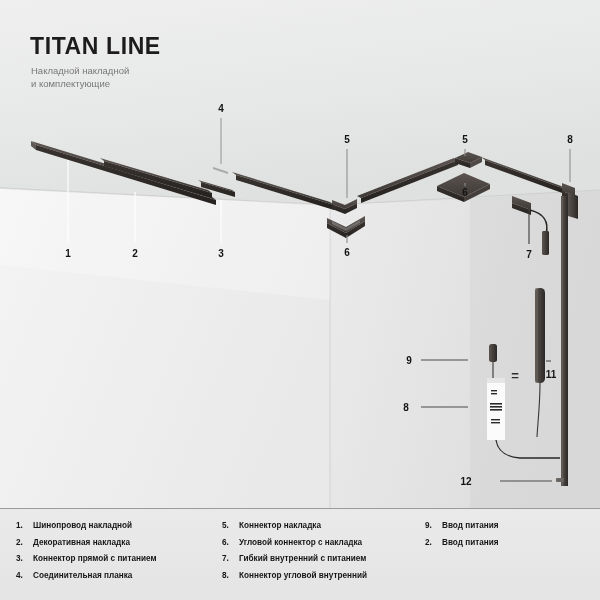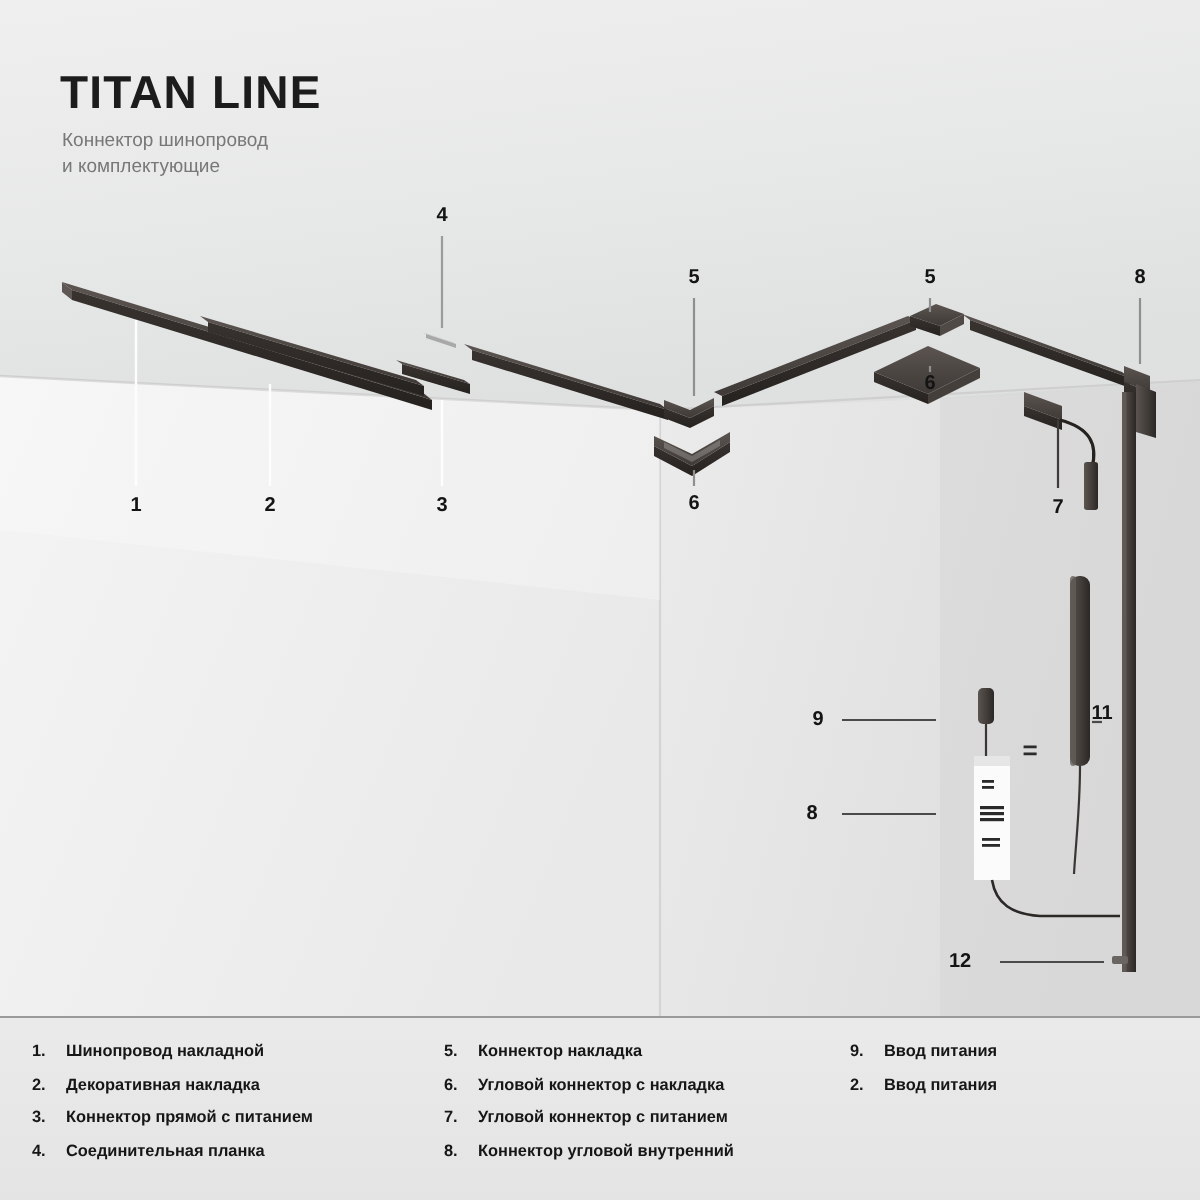--- a/index.html
+++ b/index.html
@@ -246,38 +246,38 @@
 
         <line x1="421" y1="407" x2="468" y2="407" stroke="#4a4a4a" stroke-width="1.1"></line>
 
         <line x1="546" y1="361" x2="551" y2="361" stroke="#4a4a4a" stroke-width="1.1"></line>
 
         <line x1="500" y1="481" x2="552" y2="481" stroke="#4a4a4a" stroke-width="1.1"></line>
       </g>
     </svg>
 
     <div class="title">TITAN LINE</div>
-    <div class="subtitle">Коннектор шинопровод
+    <div class="subtitle">Накладной накладной
 и комплектующие</div>
 
     <div id="callout-layer">
         <div class="cnum" style="left: 68px; top: 253px;">1</div>
         <div class="cnum" style="left: 135px; top: 253px;">2</div>
         <div class="cnum" style="left: 221px; top: 253px;">3</div>
         <div class="cnum" style="left: 221px; top: 108px;">4</div>
         <div class="cnum" style="left: 347px; top: 139px;">5</div>
         <div class="cnum" style="left: 465px; top: 139px;">5</div>
         <div class="cnum" style="left: 347px; top: 252px;">6</div>
         <div class="cnum" style="left: 465px; top: 192px;">6</div>
         <div class="cnum" style="left: 529px; top: 254px;">7</div>
         <div class="cnum" style="left: 570px; top: 139px;">8</div>
         <div class="cnum" style="left: 409px; top: 360px;">9</div>
         <div class="cnum" style="left: 406px; top: 407px;">8</div>
-        <div class="cnum" style="left: 551px; top: 357px;">11</div>
-        <div class="cnum" style="left: 480px; top: 481px;">12</div>
+        <div class="cnum" style="left: 551px; top: 374px;">11</div>
+        <div class="cnum" style="left: 466px; top: 481px;">12</div>
       </div>
 
     <div class="eqsign" id="eq-glyph" style="left: 515px; top: 375px;">=</div>
   </div>
 
   <div class="legend">
     <div class="legcol c1" id="legend-col-0">
         <div class="legrow">
           <span class="legnum">1.</span>
           <span class="legtxt">Шинопровод накладной</span>
@@ -299,21 +299,21 @@
         <div class="legrow">
           <span class="legnum">5.</span>
           <span class="legtxt">Коннектор накладка</span>
         </div>
         <div class="legrow">
           <span class="legnum">6.</span>
           <span class="legtxt">Угловой коннектор с накладка</span>
         </div>
         <div class="legrow">
           <span class="legnum">7.</span>
-          <span class="legtxt">Угловой коннектор с питанием</span>
+          <span class="legtxt">Гибкий внутренний с питанием</span>
         </div>
         <div class="legrow">
           <span class="legnum">8.</span>
           <span class="legtxt">Коннектор угловой внутренний</span>
         </div>
       </div>
     <div class="legcol c3" id="legend-col-2">
         <div class="legrow">
           <span class="legnum">9.</span>
           <span class="legtxt">Ввод питания</span>

